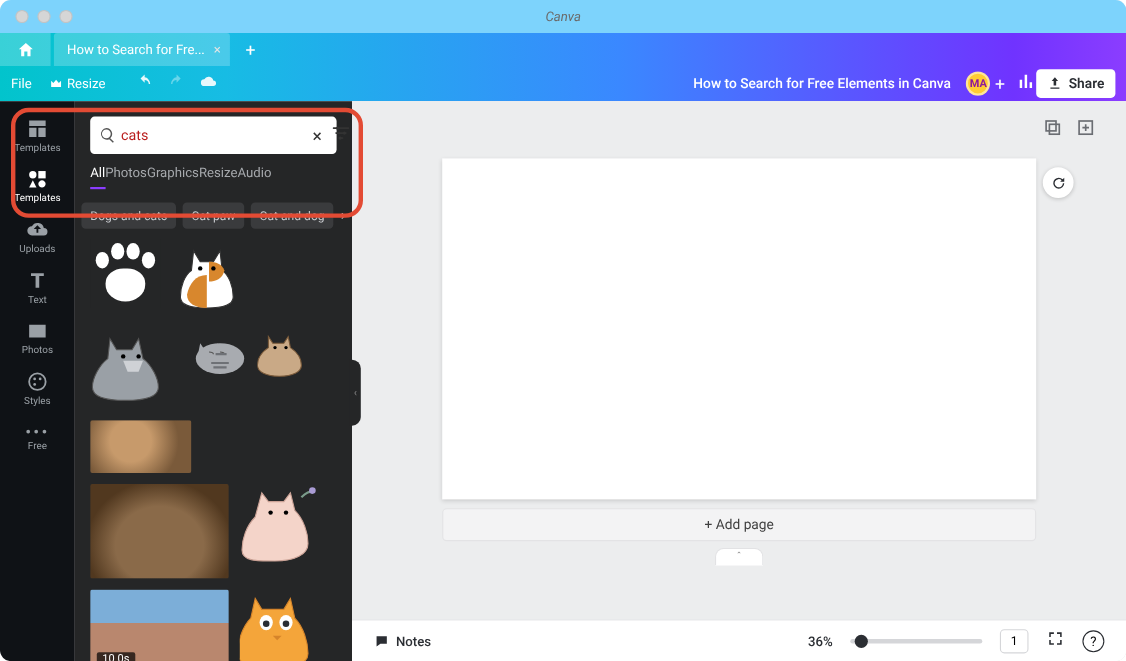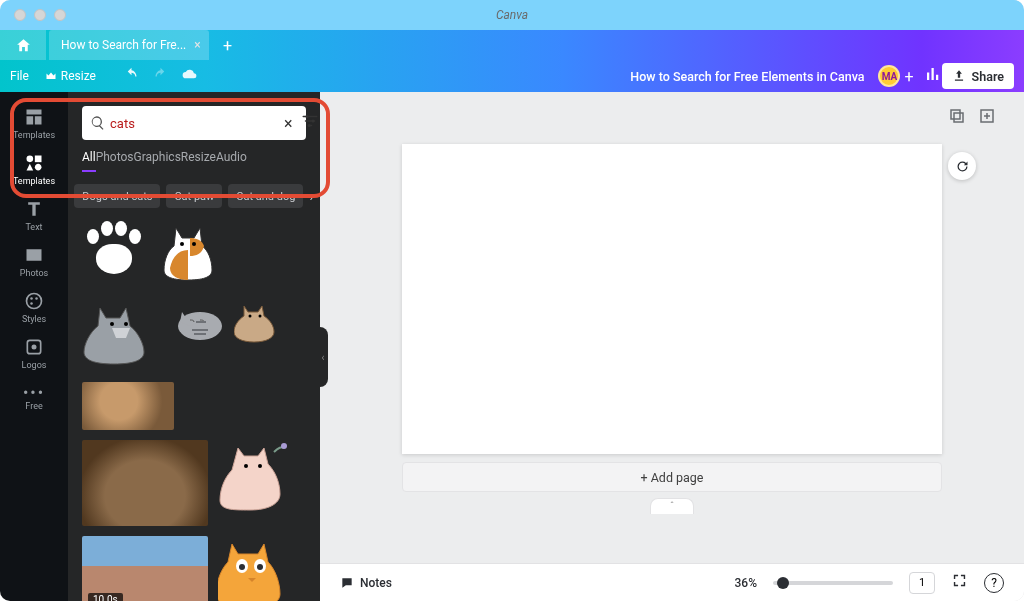--- a/index.html
+++ b/index.html
@@ -50,21 +50,21 @@
   .search-box { background:#fff; border-radius:4px; height:34px; display:flex; align-items:center; padding:0 8px; gap:4px; }
   .search-box svg { width:16px; height:16px; fill:#555; flex-shrink:0; }
   .search-box input { flex:1; border:none; outline:none; font-size:13px; color:#b91c1c; background:transparent; }
   .search-box .xbtn { font-size:16px; color:#333; padding:0 4px; cursor:pointer; }
   .search-box .filterbtn svg { width:18px; height:18px; fill:#333; }
 
   .tabs { display:flex; gap:0; padding:0 14px 6px; font-size:12px; color:#a6a9ad; }
   .tab { padding-bottom:6px; cursor:pointer; }
   .tab.active { color:#fff; border-bottom:2px solid #8b3dff; }
 
-  .chips-row { display:flex; gap:6px; padding:6px 30px 10px; align-items:center;justify-content:center; }
+  .chips-row { display:flex; gap:6px; padding:6px 6px 10px; align-items:center; }
   .chip { background:#3a3b3d; color:#c8cace; font-size:11px; border-radius:4px; height:24px; padding:0 8px; display:flex; align-items:center; white-space:nowrap; }
   .chips-row .chev { color:#c8cace; font-size:14px; margin-left:auto; }
 
   .grid { padding:0 14px 20px; display:flex; flex-wrap:wrap; gap:10px 10px; align-content:flex-start; overflow:hidden; flex:1; }
   .thumb { background:#3a3b3d; border-radius:2px; position:relative; }
   .thumb .dur { position:absolute; left:6px; bottom:6px; background:rgba(0,0,0,.7); color:#fff; font-size:10px; padding:1px 5px; border-radius:2px; }
 
   
   .paw { width:64px; height:62px; background:#252627; position:relative; }
   .paw .pad { background:#fff; border-radius:50%; position:absolute; }
@@ -193,45 +193,44 @@
         <svg viewBox="0 0 24 24">
             <circle cx="7" cy="7" r="4"></circle>
             <rect x="13" y="3" width="8" height="8"></rect>
             <path d="M7 13l4 8H3z"></path>
             <path d="M13 17c0-2 2-4 4-4s4 2 4 4-2 4-4 4-4-2-4-4z"></path>
           </svg>
         <span>Templates</span>
       </div>
       <div class="rail-item">
         <svg viewBox="0 0 24 24">
+            <path d="M6 18a5 5 0 010-10 7 7 0 0113 2 4 4 0 010 8H6zm6-11l-4 4h3v4h2v-4h3l-4-4z"></path>
+          </svg>
+        <span>Uploads</span>
+      </div>
+      <div class="rail-item">
+        <svg viewBox="0 0 24 24">
             <path d="M5 4h14v3h-5v13h-4V7H5z"></path>
           </svg>
         <span>Text</span>
       </div>
       <div class="rail-item">
         <svg viewBox="0 0 24 24">
             <path d="M3 5h18v14H3V5zm3 11l3-4 2 2 4-5 3 7H6z"></path>
           </svg>
         <span>Photos</span>
       </div>
       <div class="rail-item">
         <svg viewBox="0 0 24 24">
             <circle cx="12" cy="12" r="9" fill="none" stroke="currentColor" stroke-width="2"></circle>
             <circle cx="9" cy="9" r="1.5"></circle>
             <circle cx="15" cy="9" r="1.5"></circle>
             <circle cx="9" cy="15" r="1.5"></circle>
           </svg>
         <span>Styles</span>
-      </div>
-      <div class="rail-item">
-        <svg viewBox="0 0 24 24">
-            <rect x="4" y="4" width="16" height="16" rx="3" fill="none" stroke="currentColor" stroke-width="2"></rect>
-            <circle cx="12" cy="12" r="3"></circle>
-          </svg>
-        <span>Logos</span>
       </div>
       <div class="rail-item">
         <span class="dots">•••</span>
         <span>Free</span>
       </div>
     </div>
 
     <div class="panel">
       <div class="search-wrap">
         <div class="search-box">

